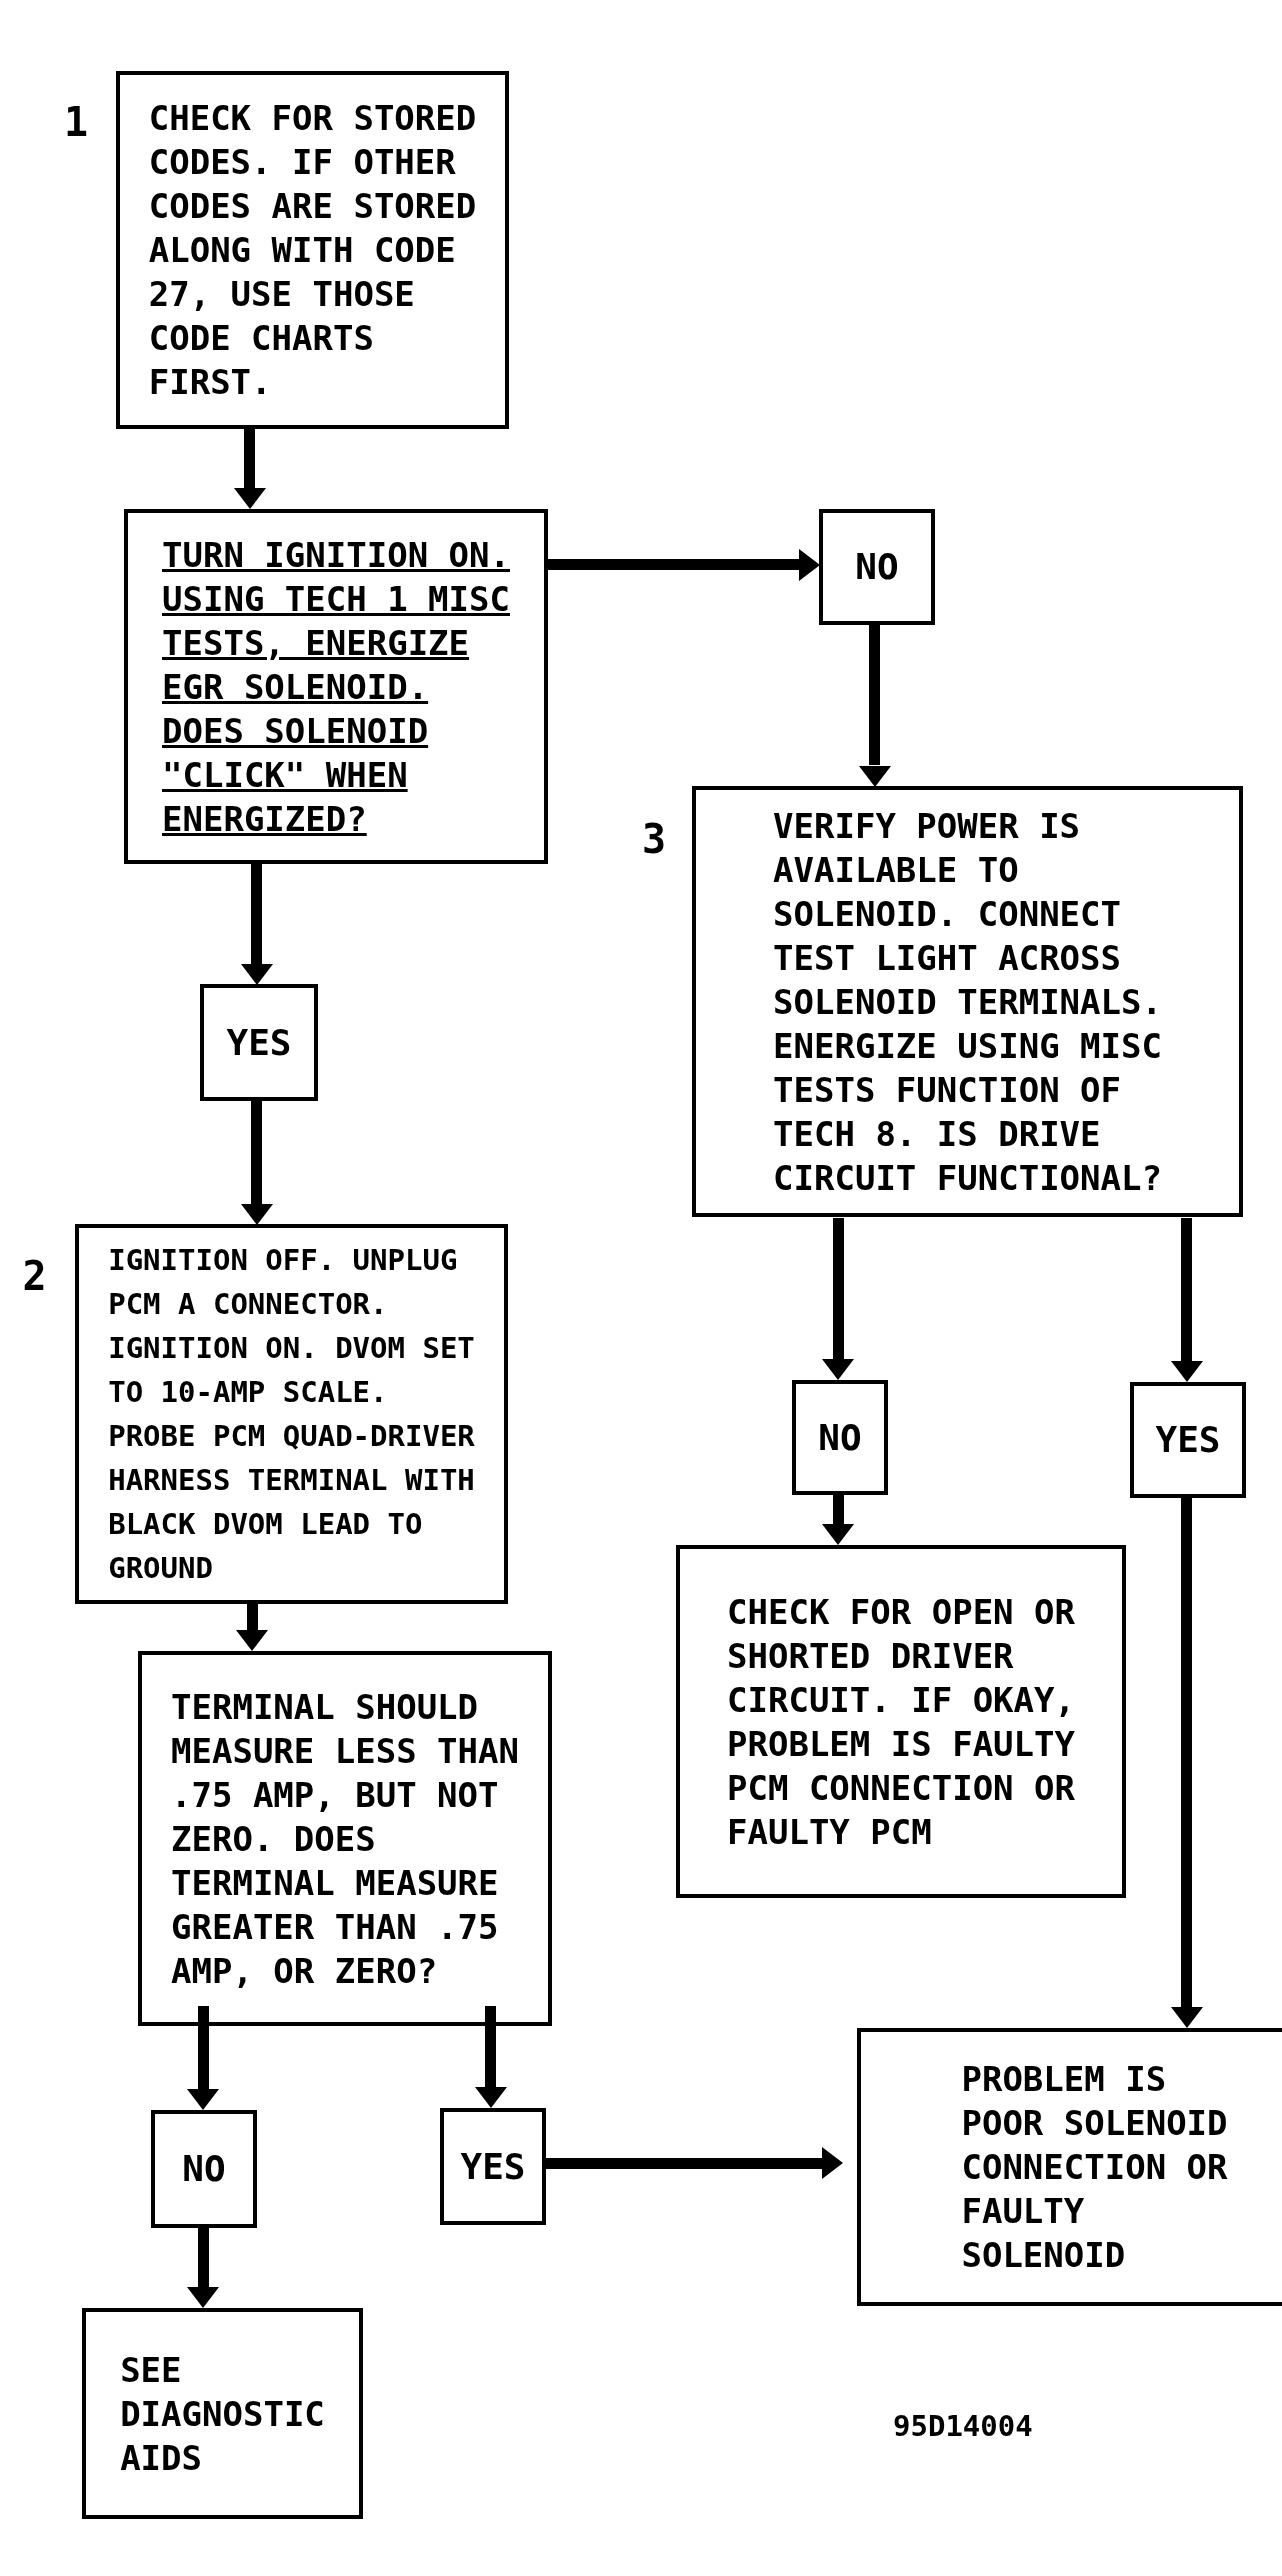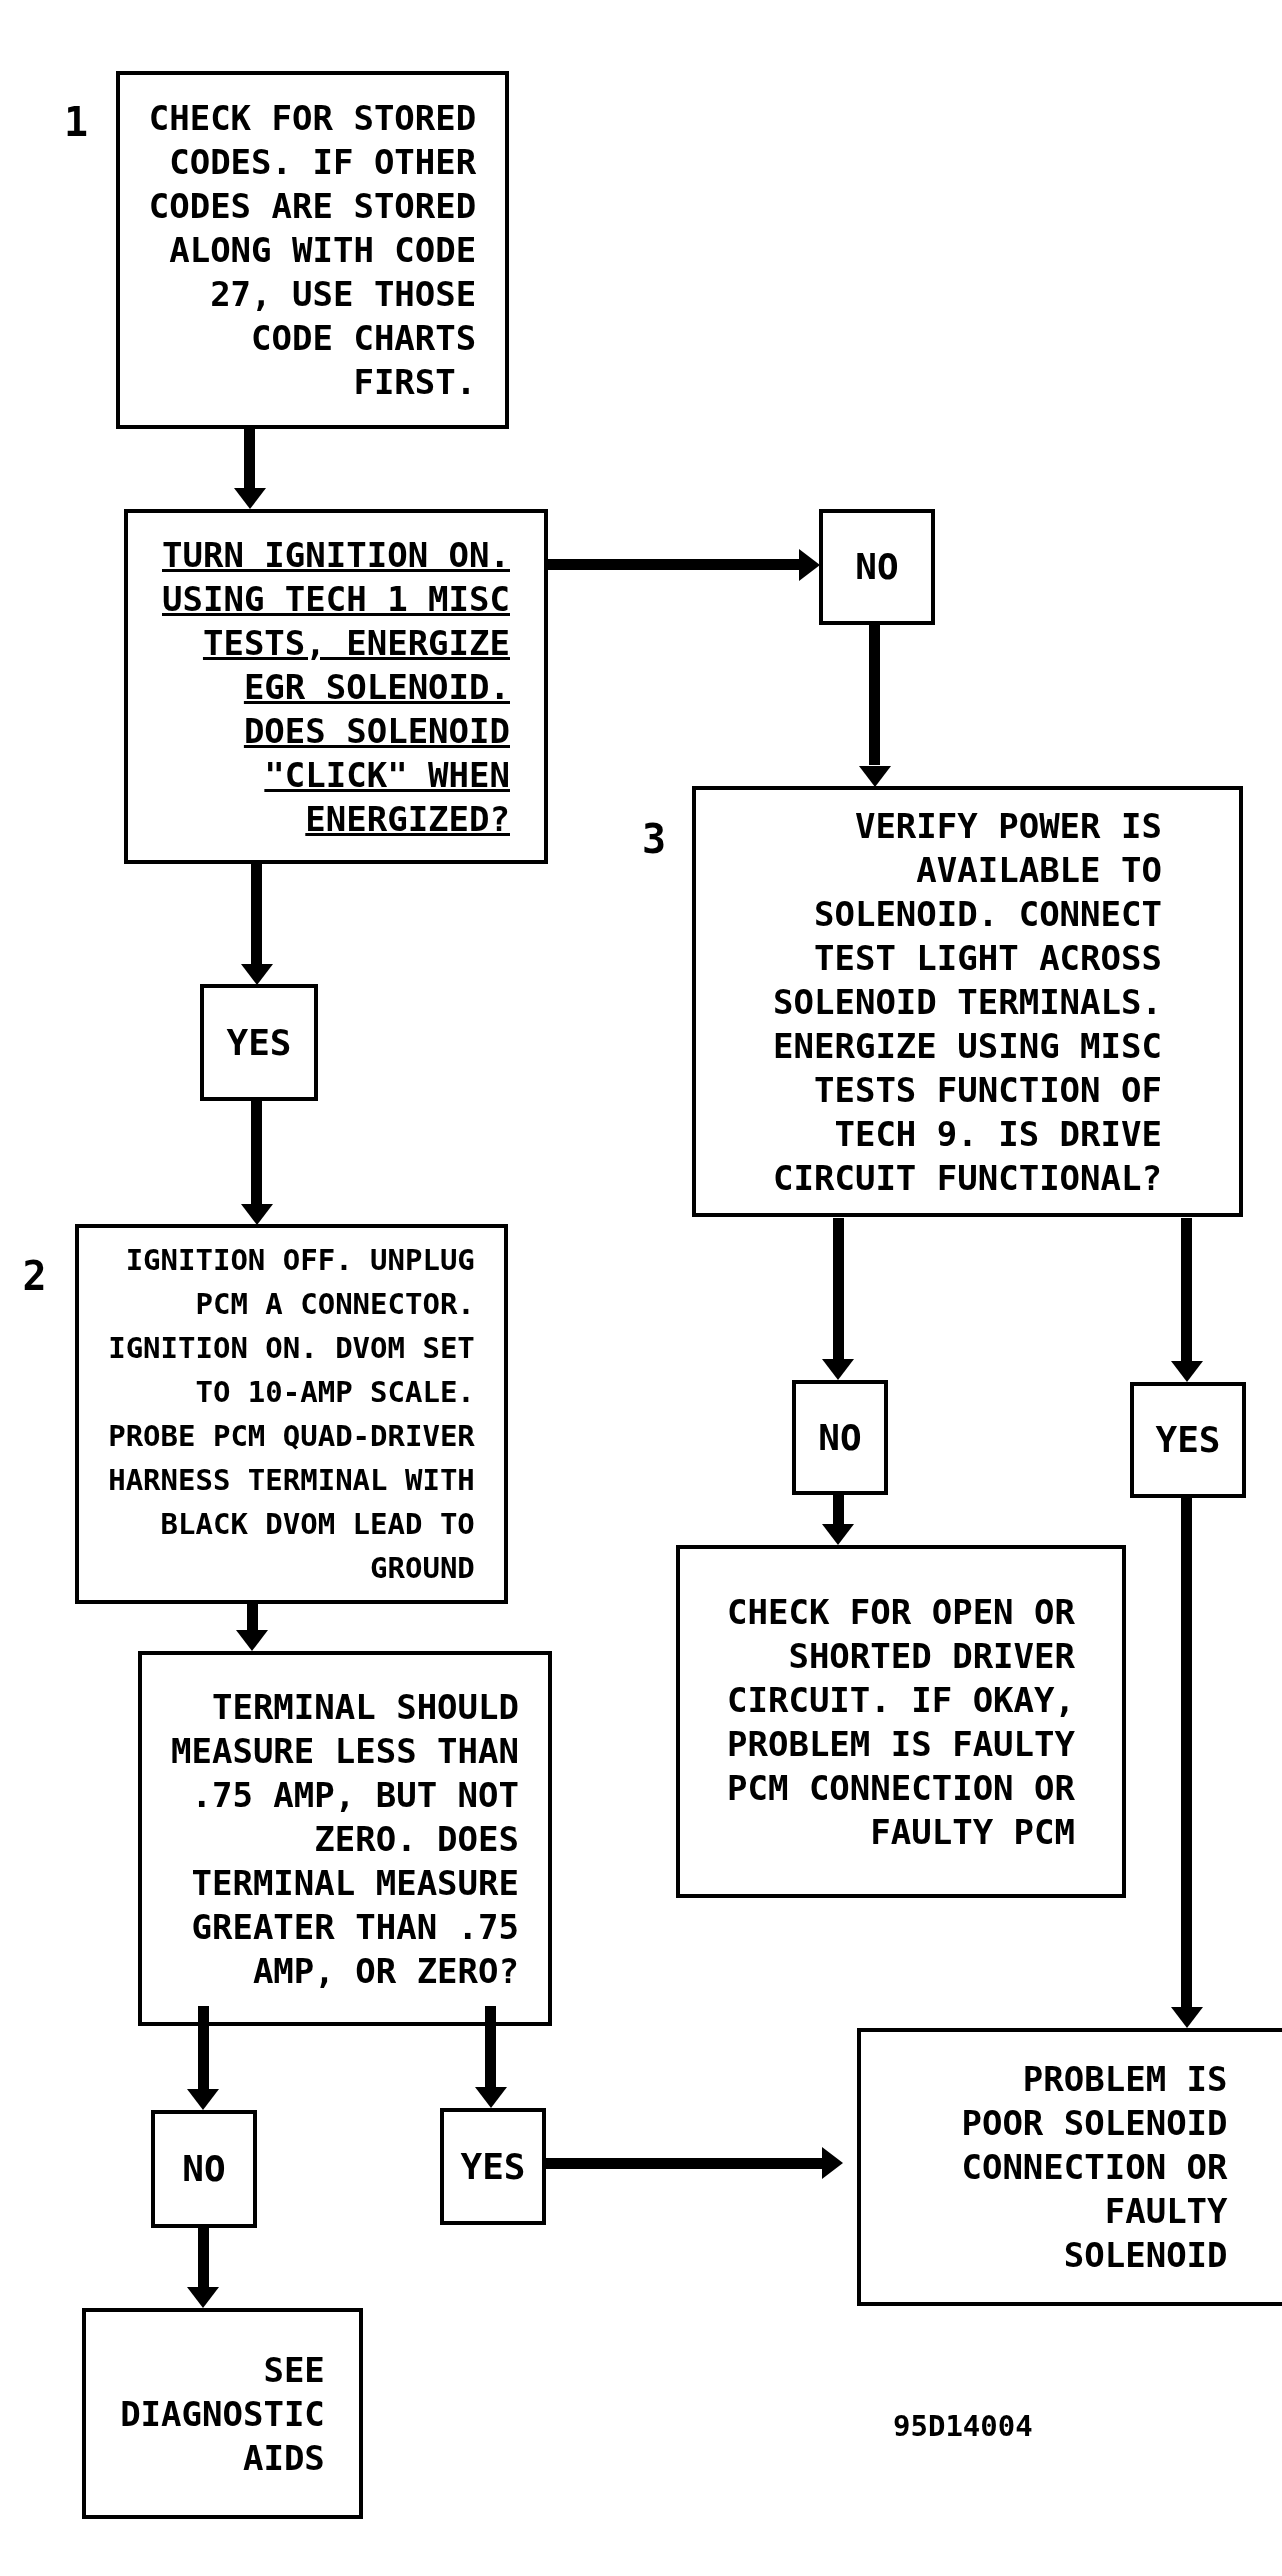--- a/index.html
+++ b/index.html
@@ -15,21 +15,21 @@
     position: absolute;
     border: 4.7px solid #000000;
     background: #ffffff;
     display: flex;
     align-items: center;
     justify-content: center;
     box-sizing: border-box;
   }
   .node-text {
     white-space: pre-line;
-    text-align: right;
+    text-align: left;
     font-size: 34px;
     line-height: 44px;
     font-weight: bold;
     letter-spacing: 0px;
   }
   .node-text.tight { font-size: 29px; line-height: 44px; }
   .node-text.small { font-size: 36px; }
   .step-label {
     position: absolute;
     font-size: 40px;
@@ -90,21 +90,21 @@
   </div>
 
   <div class="node" style="left:692px; top:786px; width:551px; height:431px;">
     <span class="node-text">VERIFY POWER IS
 AVAILABLE TO
 SOLENOID. CONNECT
 TEST LIGHT ACROSS
 SOLENOID TERMINALS.
 ENERGIZE USING MISC
 TESTS FUNCTION OF
-TECH 9. IS DRIVE
+TECH 8. IS DRIVE
 CIRCUIT FUNCTIONAL?</span>
   </div>
 
   <div class="node" style="left:200px; top:984px; width:118px; height:117px;">
     <span class="node-text small">YES</span>
   </div>
 
   <div class="node" style="left:75px; top:1224px; width:433px; height:380px;">
     <span class="node-text tight">IGNITION OFF. UNPLUG
 PCM A CONNECTOR.

